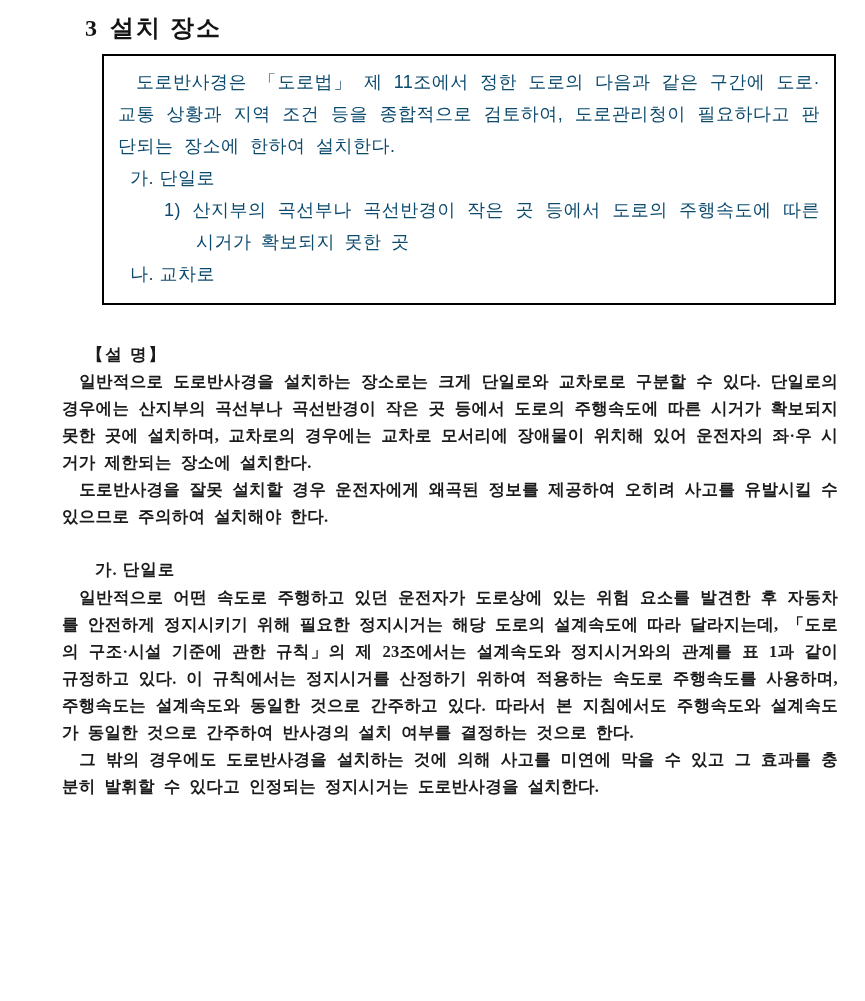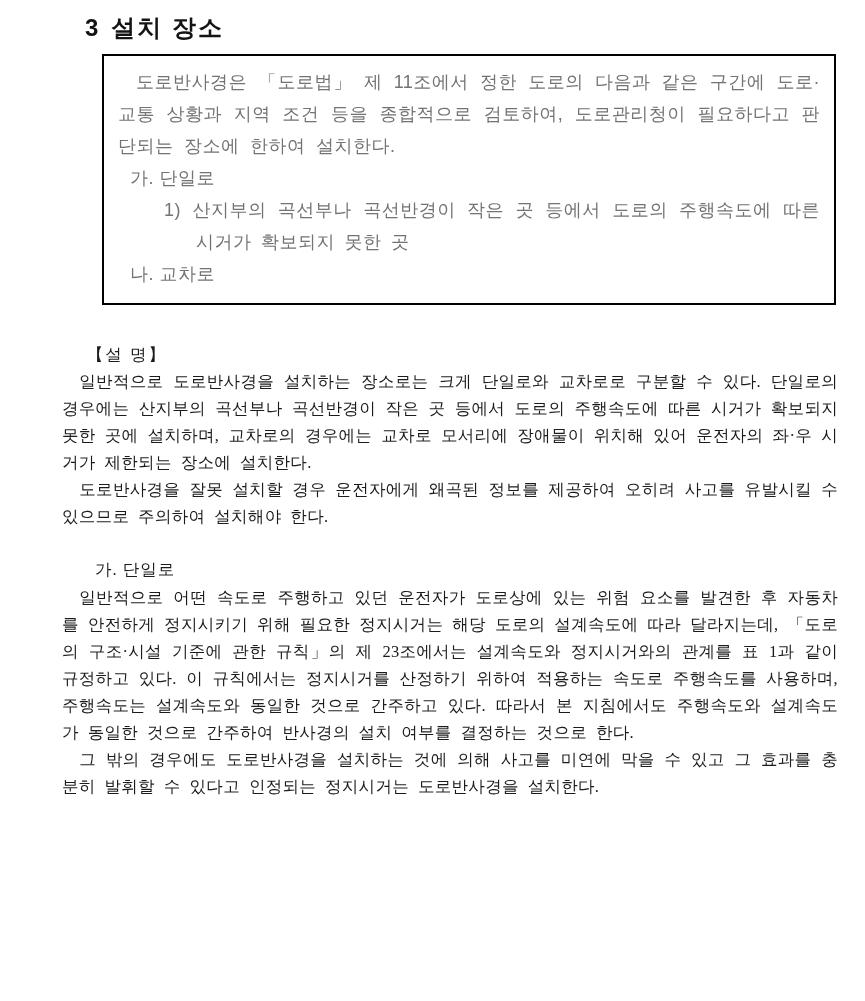--- a/index.html
+++ b/index.html
@@ -10,39 +10,39 @@
   }
   .page {
     position: relative;
     width: 865px; height: 1001px;
     background: #ffffff;
     color: #1a1a1a;
   }
   
   .title {
     margin: 14px 0 0 85px;
-    font-family: Liberation Sans, sans-serif;
+    font-family: Liberation Serif, serif;
     font-weight: bold;
     font-size: 24px;
     line-height: 28px;
     color: #141414;
     letter-spacing: 2px;
   }
   .title .t-num { margin-right: 13px; letter-spacing: 0; }
   
   .box {
     box-sizing: border-box;
     margin: 12px 0 0 102px;
     width: 734px;
     border: 2px solid #000;
     padding: 10px 14px 13px 14px;
     font-family: "Liberation Sans", "DejaVu Sans", sans-serif;
     font-size: 18px;
     line-height: 32px;
-    color: #737373;
+    color: #0c4a6e;
   }
   .box p { margin: 0; }
   .box-intro {
     text-align: justify;
     text-indent: 1em;
     word-spacing: 5px;
     letter-spacing: 0.5px;
   }
   .box-label { margin-left: 12px !important; letter-spacing: 0.5px; }
   .box-sub {
@@ -54,21 +54,21 @@
     letter-spacing: 0.5px;
   }
   
   .bodytext {
     margin: 36px 27px 0 62px;
     font-family: "Liberation Serif", "DejaVu Serif", serif;
     font-size: 16.5px;
     line-height: 27px;
     color: #1b1b1b;
   }
-  .bodytext p { margin: 0; }
+  .bodytext p { margin: 0; font-weight: bold; }
   .exp-heading {
     text-indent: 1.5em;
     letter-spacing: 2px;
   }
   .para {
     text-align: justify;
     text-indent: 1.05em;
     word-spacing: 4.5px;
     letter-spacing: 0.3px;
   }

